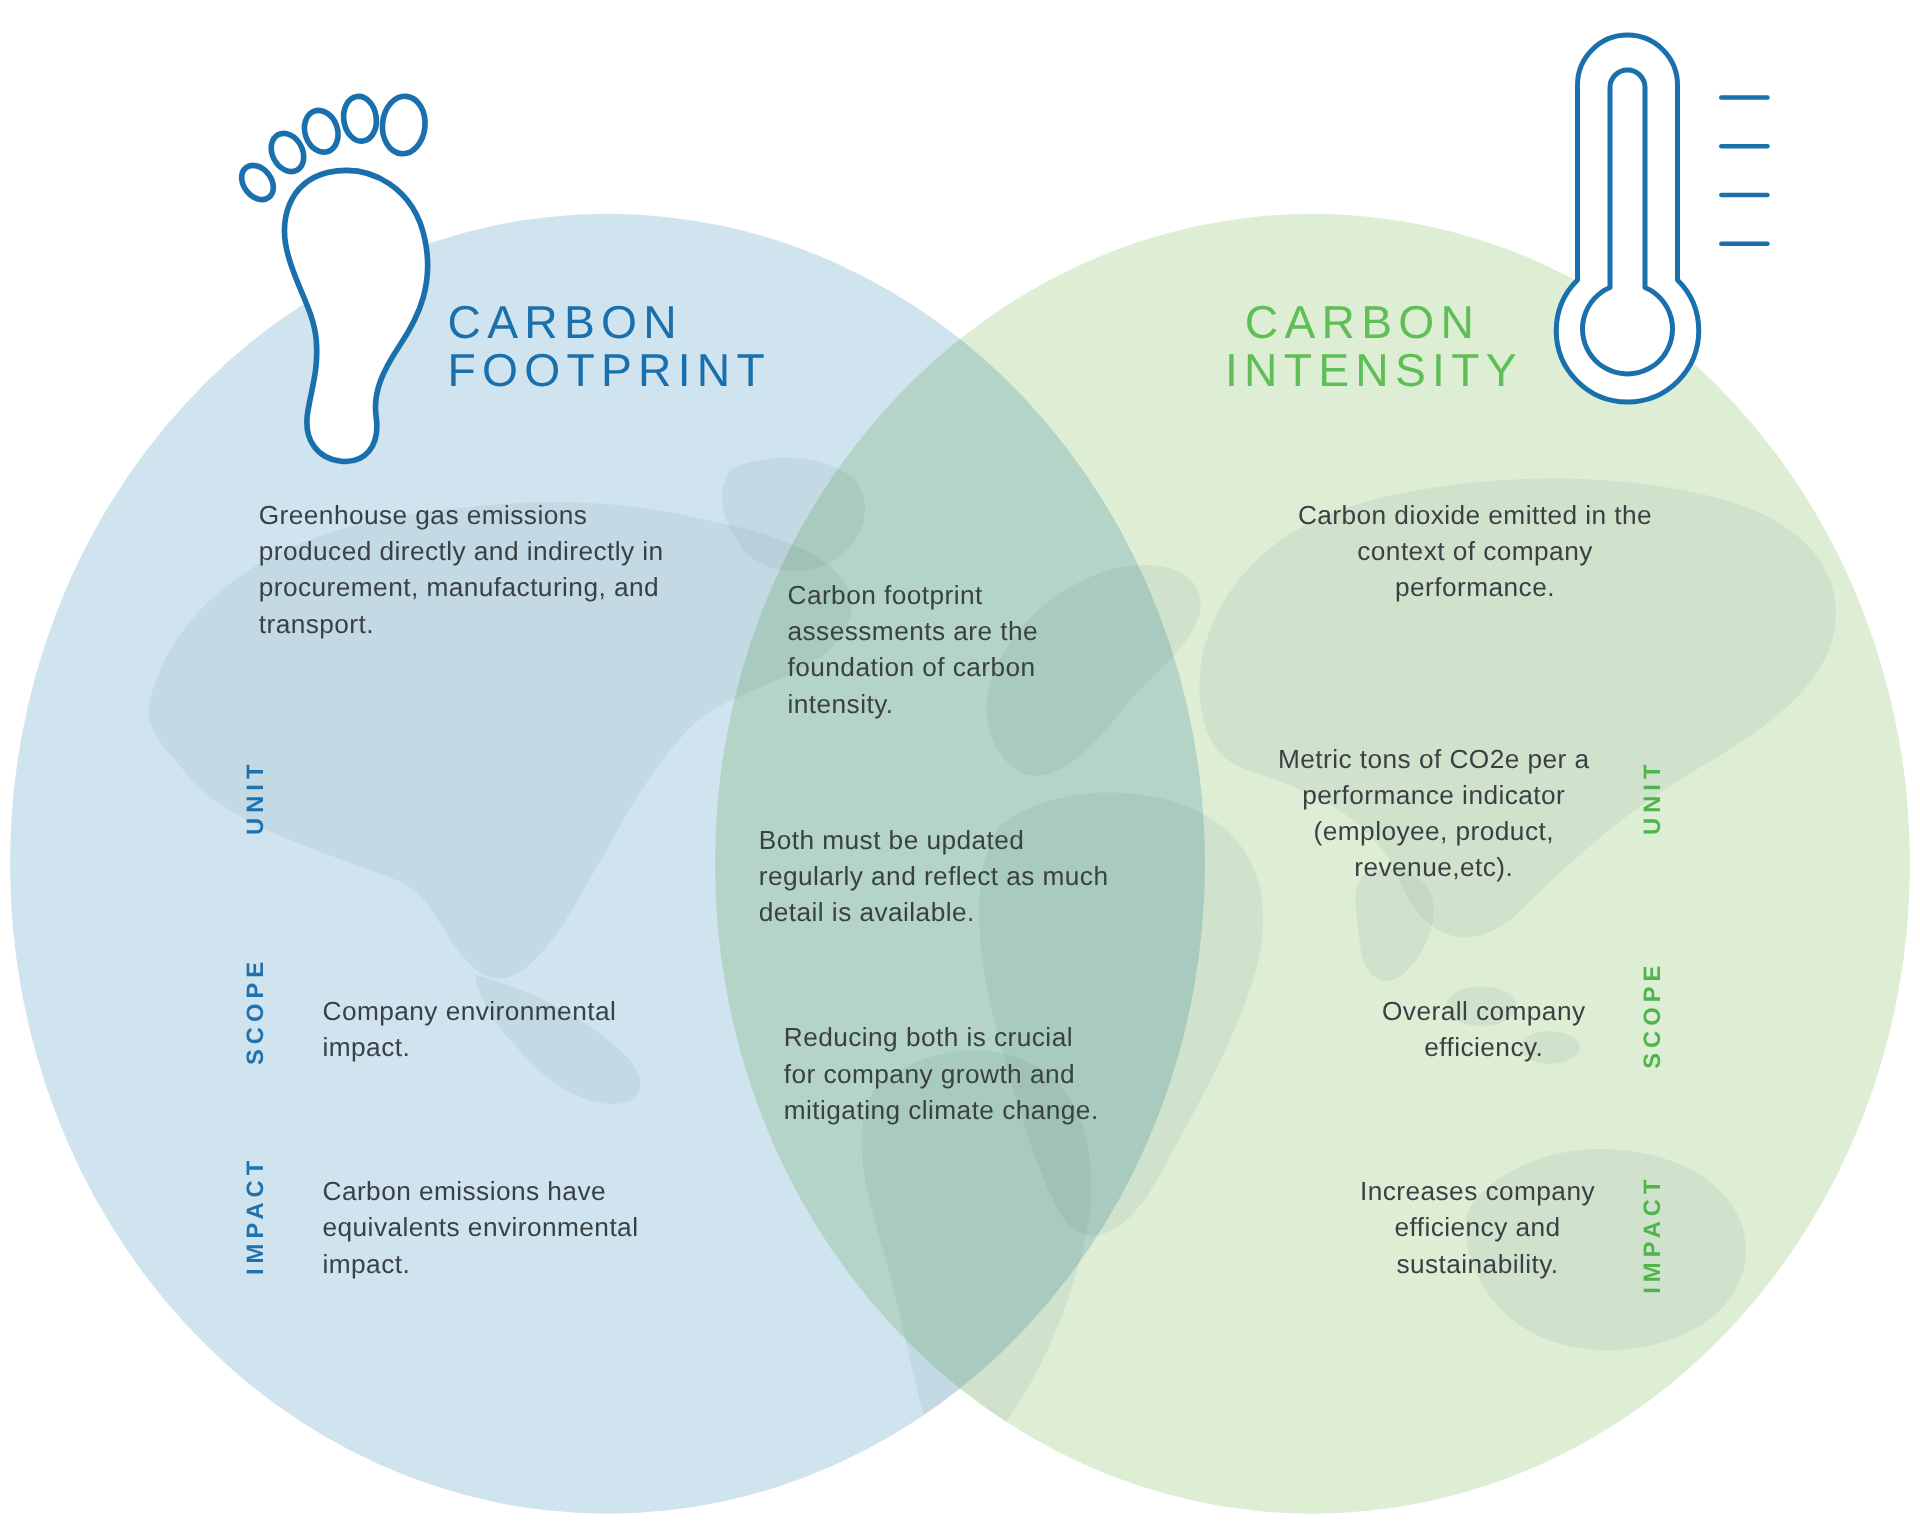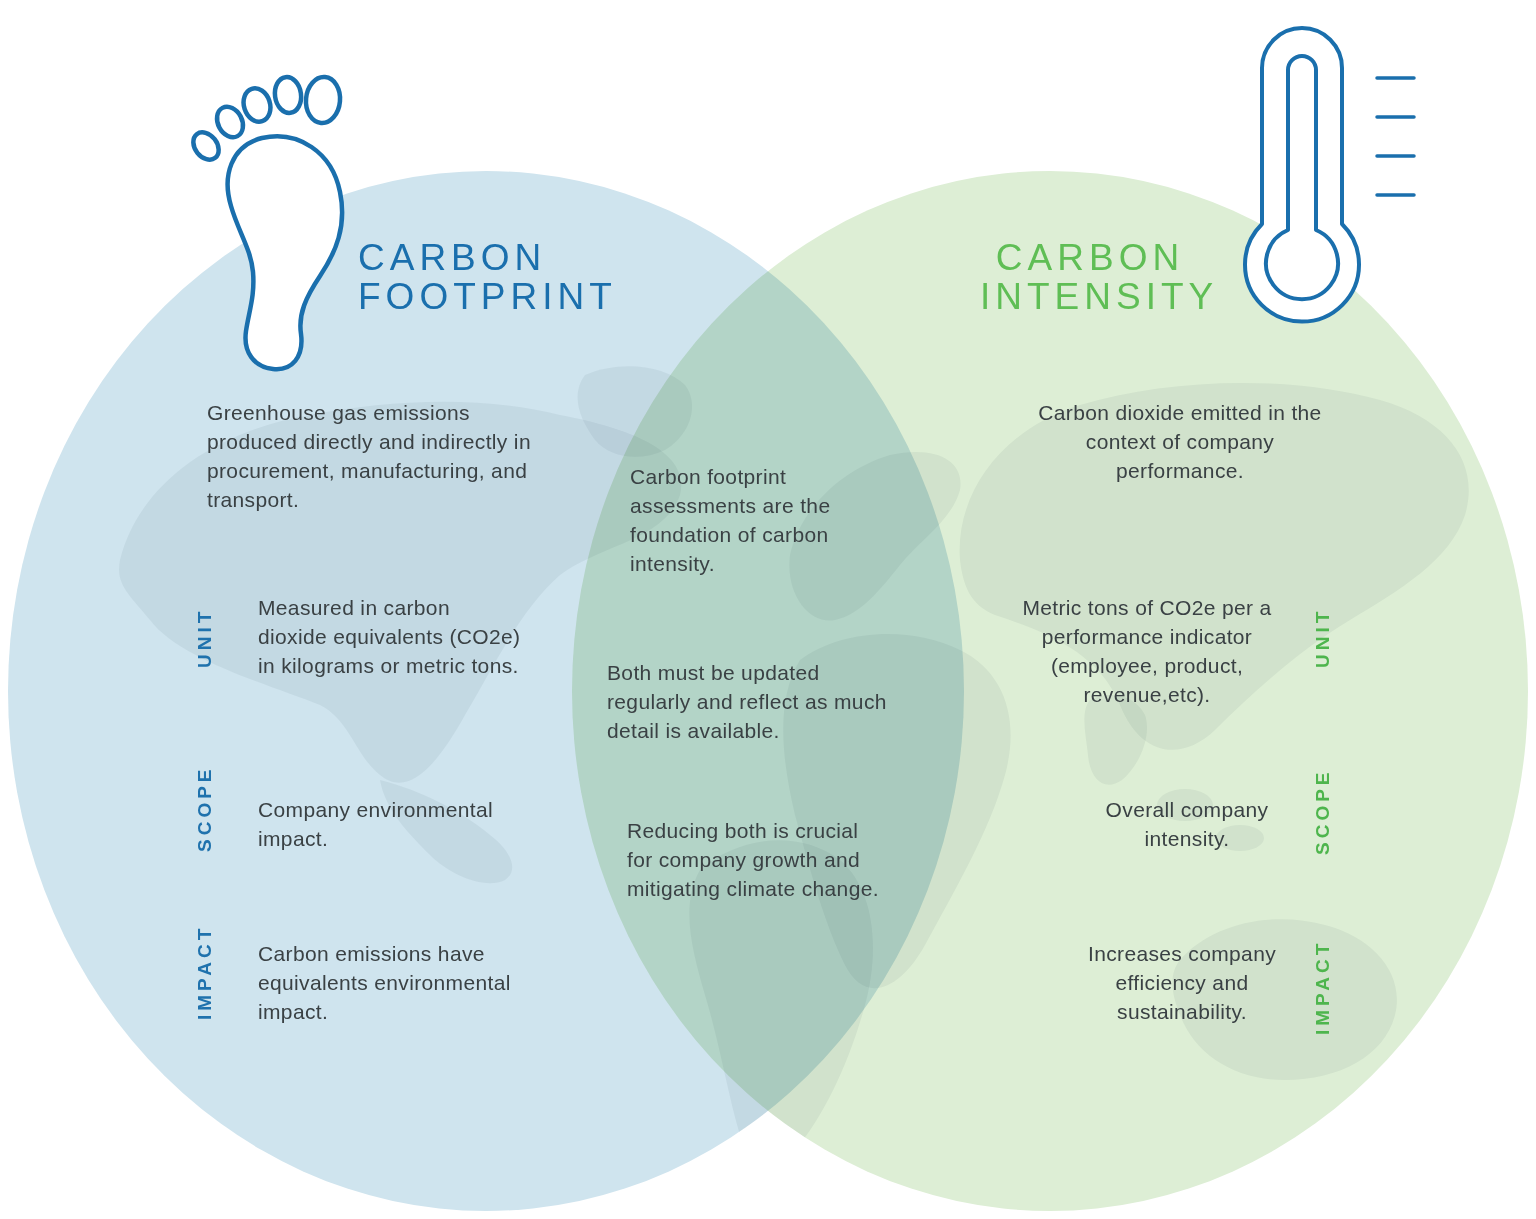--- a/index.html
+++ b/index.html
@@ -110,36 +110,35 @@
     <div>FOOTPRINT</div>
   </div>
   <div class="title title-right">
     <div>CARBON</div>
     <div>INTENSITY</div>
   </div>
 
   <div class="txt" style="left:207px;top:398px;width:352px;">Greenhouse gas emissions produced directly and indirectly in procurement, manufacturing, and transport.</div>
 
   <div class="vlabel vlabel-blue" style="left:194px;top:668px;">UNIT</div>
-  <div class="txt" style="left:258px;top:593px;width:266px;">Measured in carbon dioxide equivalents (CO2e) in kilograms or metric tons.</div>
 
   <div class="vlabel vlabel-blue" style="left:194px;top:852px;">SCOPE</div>
   <div class="txt" style="left:258px;top:795px;width:300px;">Company environmental impact.</div>
 
   <div class="vlabel vlabel-blue" style="left:194px;top:1020px;">IMPACT</div>
   <div class="txt" style="left:258px;top:939px;width:300px;">Carbon emissions have equivalents environmental impact.</div>
 
   <div class="txt txt-center" style="left:630px;top:462px;width:252px;">Carbon footprint assessments are the foundation of carbon intensity.</div>
   <div class="txt txt-center" style="left:607px;top:658px;width:300px;">Both must be updated regularly and reflect as much detail is available.</div>
   <div class="txt txt-center" style="left:627px;top:816px;width:260px;">Reducing both is crucial for company growth and mitigating climate change.</div>
 
   <div class="txt txt-right" style="left:1030px;top:398px;width:300px;">Carbon dioxide emitted in the context of company performance.</div>
 
   <div class="vlabel vlabel-green" style="left:1312px;top:668px;">UNIT</div>
   <div class="txt txt-right" style="left:1007px;top:593px;width:280px;">Metric tons of CO2e per a performance indicator (employee, product, revenue,etc).</div>
 
   <div class="vlabel vlabel-green" style="left:1312px;top:855px;">SCOPE</div>
-  <div class="txt txt-right" style="left:1087px;top:795px;width:200px;">Overall company intensity.</div>
+  <div class="txt txt-right" style="left:1087px;top:795px;width:200px;">Overall company efficiency.</div>
 
   <div class="vlabel vlabel-green" style="left:1312px;top:1035px;">IMPACT</div>
   <div class="txt txt-right" style="left:1077px;top:939px;width:210px;">Increases company efficiency and sustainability.</div>
 
 </div>
 
 </body></html>

